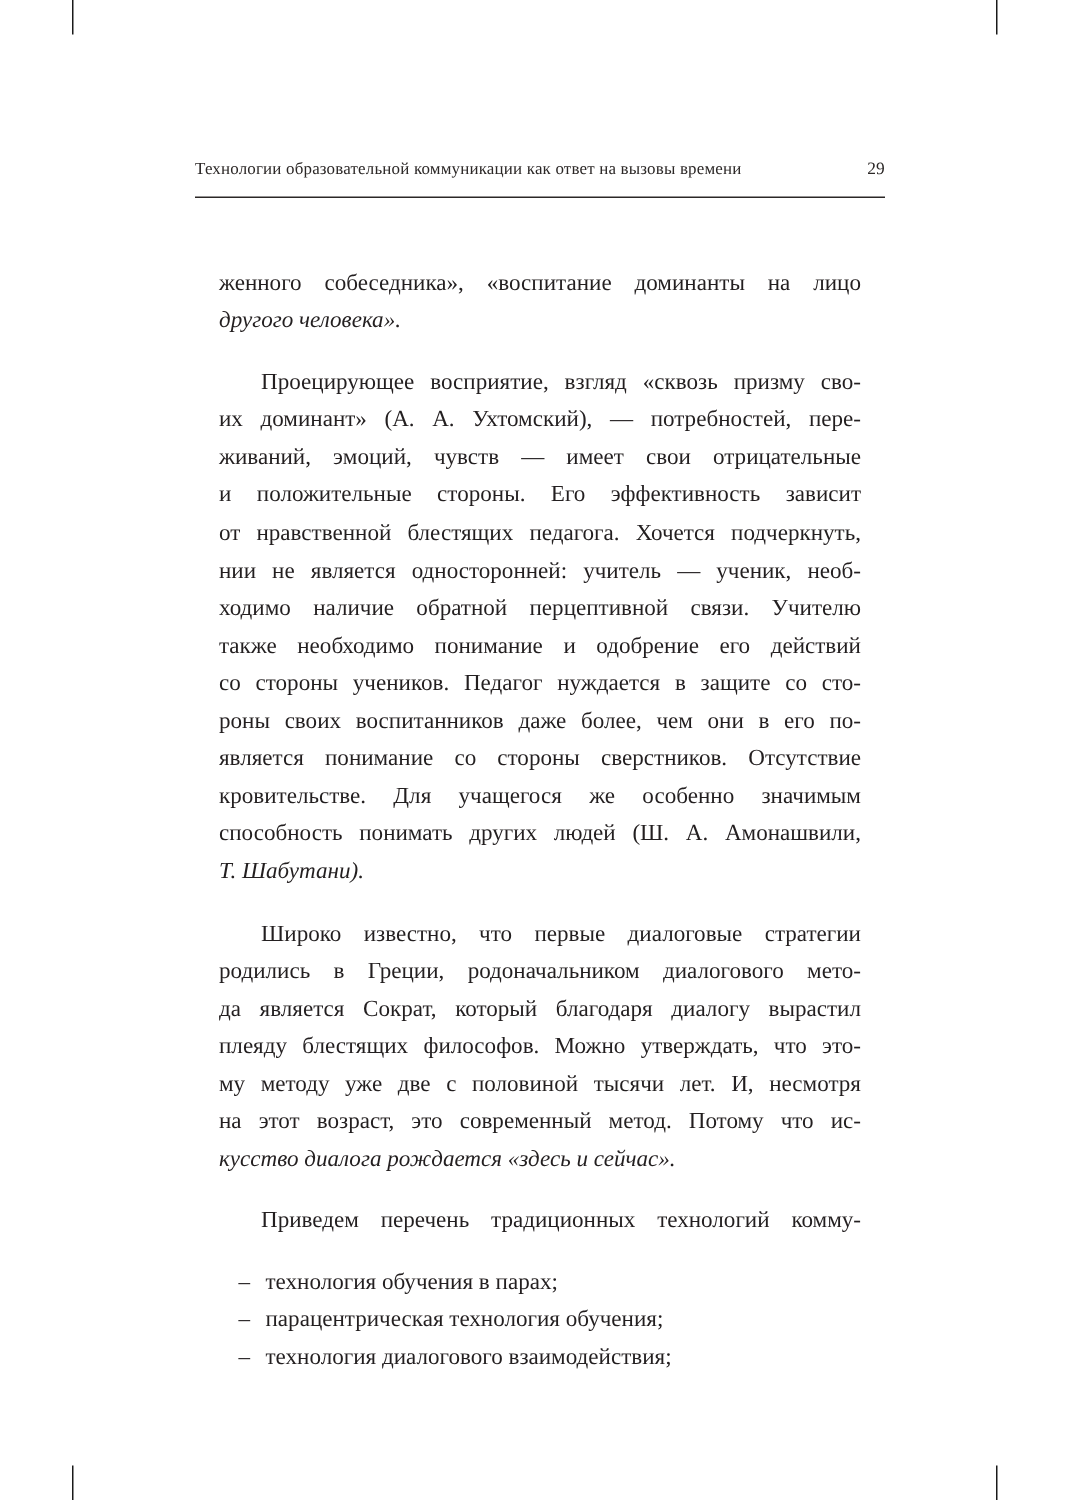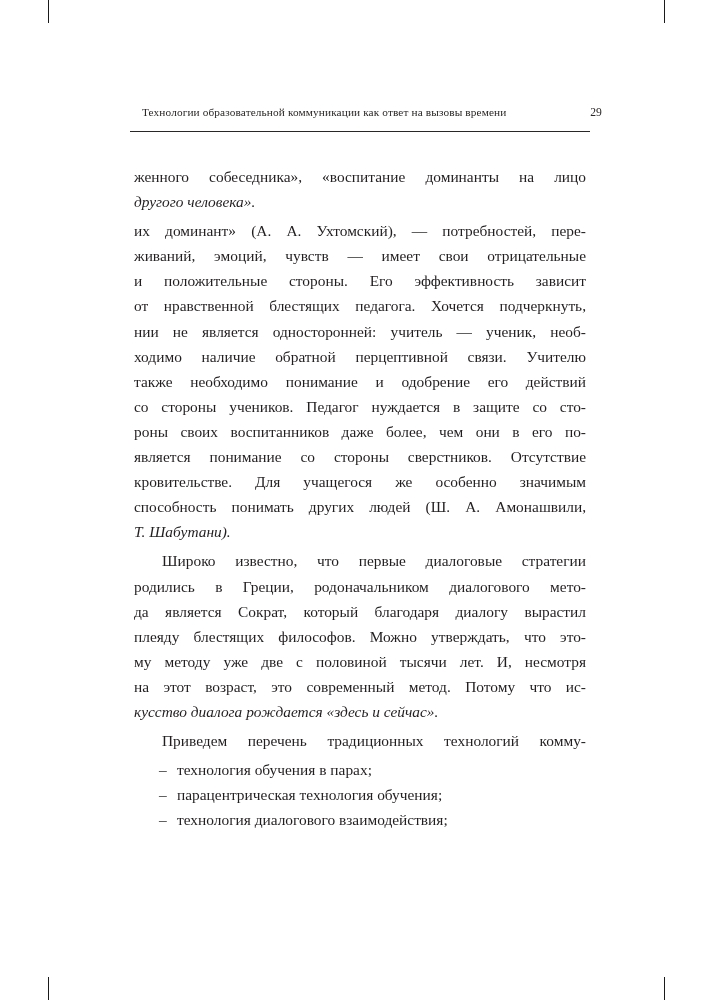--- a/index.html
+++ b/index.html
@@ -32,21 +32,21 @@
   .page {
     position: absolute;
     left: 130px;
     top: 0;
     width: 460px;
   }
 
   
   .runhead {
     position: absolute;
-    left: 12px;
+    left: 0;
     top: 106px;
     width: 460px;
     display: flex;
     align-items: baseline;
     justify-content: space-between;
     font-size: 11.3px;
     letter-spacing: 0.12px;
     color: #2b2726;
     white-space: nowrap;
   }
@@ -73,21 +73,21 @@
     left: 0;
     top: 160px;
     width: 460px;
     font-size: 15.4px;
     line-height: 25.1px;
     text-align: justify;
     text-justify: inter-word;
     color: #231f20;
   }
   .body p {
-    margin: 4px;
+    margin: 16px;
     text-indent: 0;
   }
 
   
   .ln {
     display: block;
     text-align: justify;
     text-align-last: justify;
     white-space: nowrap;
   }
@@ -138,20 +138,21 @@
   </div>
 
   <div class="rule"></div>
 
   <div class="body" id="body-column">
       <p>
         <span class="ln">женного собеседника», «воспитание доминанты на лицо</span>
         <span class="ln end">другого человека».</span>
       </p>
       <p>
+        <span class="ln ind">Проецирующее восприятие, взгляд «сквозь призму сво-</span>
         <span class="ln">их доминант» (А. А. Ухтомский), — потребностей, пере-</span>
         <span class="ln">живаний, эмоций, чувств — имеет свои отрицательные</span>
         <span class="ln">и положительные стороны. Его эффективность зависит</span>
         <span class="ln">от нравственной блестящих педагога. Хочется подчеркнуть,</span>
         <span class="ln">нии не является односторонней: учитель — ученик, необ-</span>
         <span class="ln">ходимо наличие обратной перцептивной связи. Учителю</span>
         <span class="ln">также необходимо понимание и одобрение его действий</span>
         <span class="ln">со стороны учеников. Педагог нуждается в защите со сто-</span>
         <span class="ln">роны своих воспитанников даже более, чем они в его по-</span>
         <span class="ln">является понимание со стороны сверстников. Отсутствие</span>

